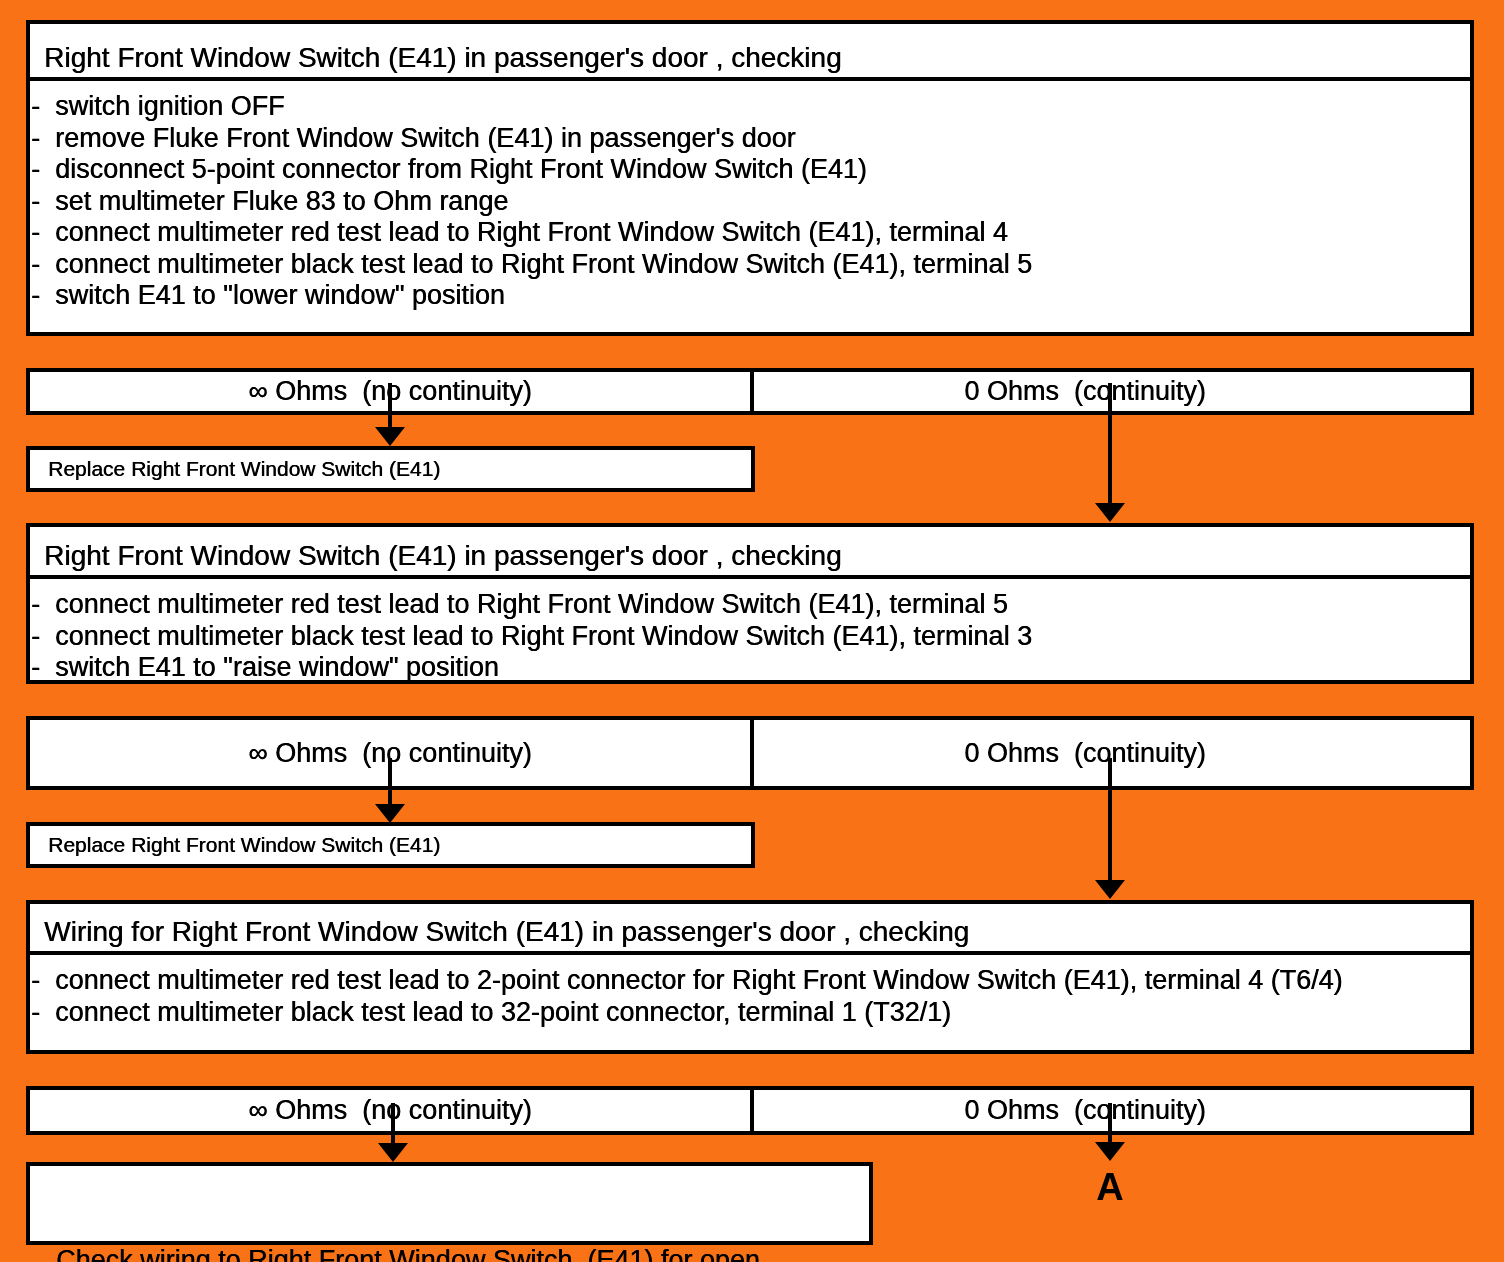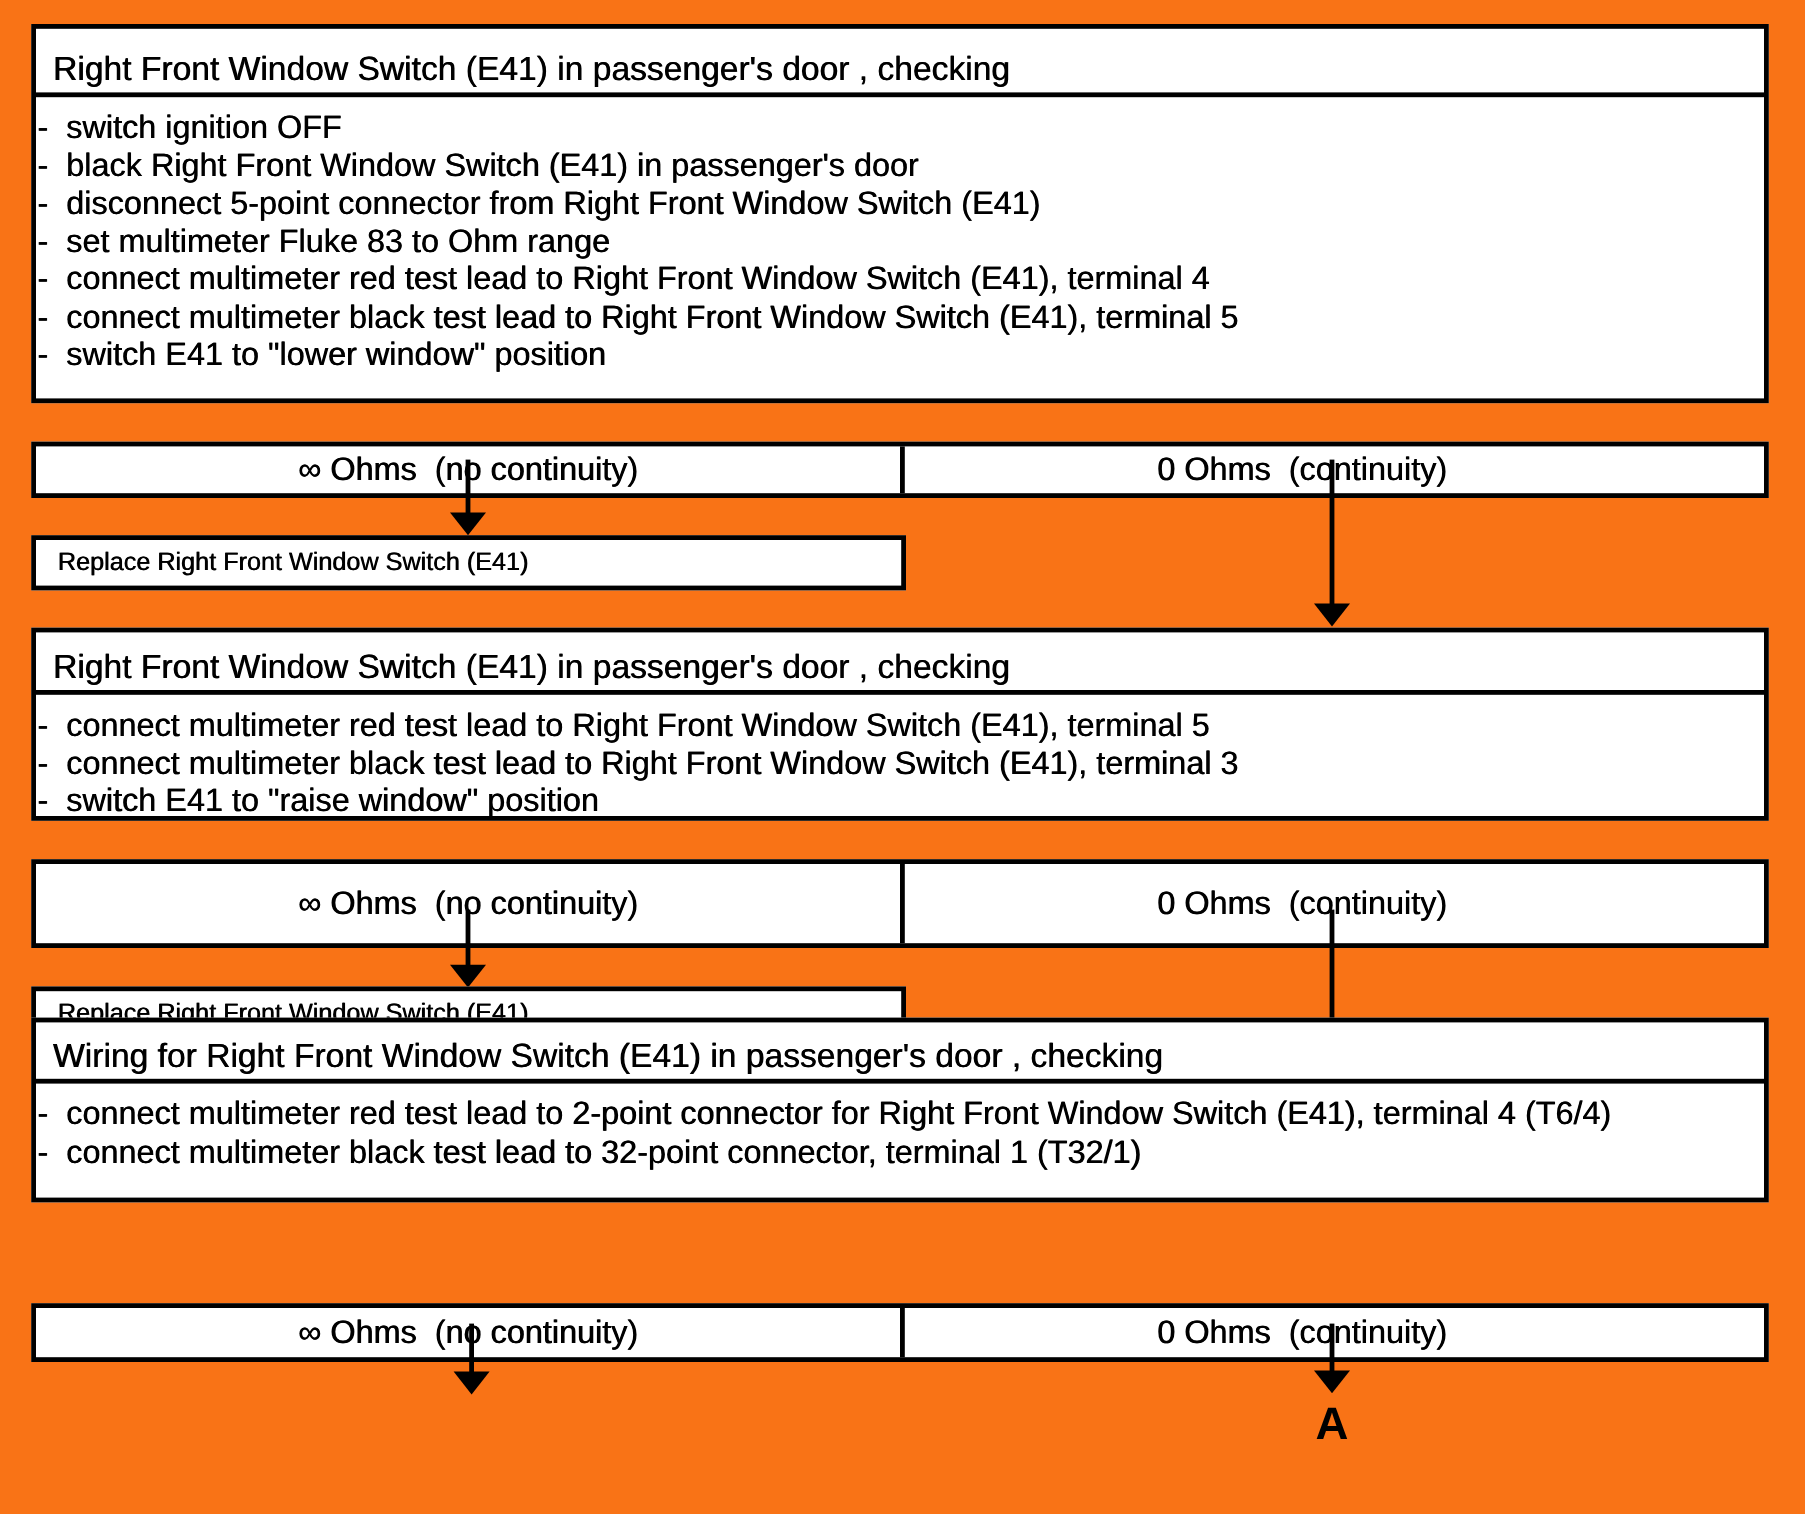--- a/index.html
+++ b/index.html
@@ -75,21 +75,21 @@
 </style>
 </head>
 <body>
 
 <div class="page">
 
   <div class="abs step-box" style="left:26px;top:20px;width:1448px;height:316px;">
     <div class="step-title ink-text" style="height:50px;">Right Front Window Switch (E41) in passenger's door , checking</div>
     <div class="step-body">
       <div class="bullet ink-text"><span class="dash"></span><span>switch ignition OFF</span></div>
-      <div class="bullet ink-text"><span class="dash"></span><span>black Right Front Window Switch (E41) in passenger's door</span></div>
+      <div class="bullet ink-text"><span class="dash"></span><span>remove Fluke Front Window Switch (E41) in passenger's door</span></div>
       <div class="bullet ink-text"><span class="dash"></span><span>disconnect 5-point connector from Right Front Window Switch (E41)</span></div>
       <div class="bullet ink-text"><span class="dash"></span><span>set multimeter Fluke 83 to Ohm range</span></div>
       <div class="bullet ink-text"><span class="dash"></span><span>connect multimeter red test lead to Right Front Window Switch (E41), terminal 4</span></div>
       <div class="bullet ink-text"><span class="dash"></span><span>connect multimeter black test lead to Right Front Window Switch (E41), terminal 5</span></div>
       <div class="bullet ink-text"><span class="dash"></span><span>switch E41 to "lower window" position</span></div>
     </div>
   </div>
 
   <div class="abs result-row" style="left:26px;top:336px;width:1448px;height:47px;">
     <div class="result-cell left ink-text">∞ Ohms  (no continuity)</div>
@@ -119,35 +119,39 @@
   </div>
 
   <div class="abs arrow-stem" style="left:388px;top:758px;height:48px;"></div>
   <div class="abs arrow-head" style="left:375px;top:804px;"></div>
 
   <div class="abs arrow-stem" style="left:1108px;top:758px;height:124px;"></div>
   <div class="abs arrow-head" style="left:1095px;top:880px;"></div>
 
   <div class="abs outcome-box ink-text" style="left:26px;top:822px;width:729px;height:46px;">Replace Right Front Window Switch (E41)</div>
 
-  <div class="abs step-box" style="left:26px;top:848px;width:1448px;height:154px;">
+  <div class="abs step-box" style="left:26px;top:900px;width:1448px;height:154px;">
     <div class="step-title ink-text" style="height:44px;">Wiring for Right Front Window Switch (E41) in passenger's door , checking</div>
     <div class="step-body">
       <div class="bullet ink-text"><span class="dash"></span><span>connect multimeter red test lead to 2-point connector for Right Front Window Switch (E41), terminal 4 (T6/4)</span></div>
       <div class="bullet ink-text"><span class="dash"></span><span>connect multimeter black test lead to 32-point connector, terminal 1 (T32/1)</span></div>
     </div>
   </div>
 
   <div class="abs result-row" style="left:26px;top:1054px;width:1448px;height:49px;">
     <div class="result-cell left ink-text">∞ Ohms  (no continuity)</div>
     <div class="result-cell right ink-text">0 Ohms  (continuity)</div>
   </div>
 
   <div class="abs arrow-stem" style="left:391px;top:1103px;height:42px;"></div>
   <div class="abs arrow-head" style="left:378px;top:1143px;"></div>
 
   <div class="abs arrow-stem" style="left:1108px;top:1103px;height:41px;"></div>
   <div class="abs arrow-head" style="left:1095px;top:1142px;"></div>
 
+  <div class="abs final-box" style="left:26px;top:1162px;width:847px;height:83px;">
+    <div class="ink-text">Check wiring to Right Front Window Switch  (E41) for open</div>
+    
+  </div>
 
   <div class="abs connector-label" style="left:1085px;top:1166px;width:50px;">A</div>
 
 </div>
 
 </body></html>

